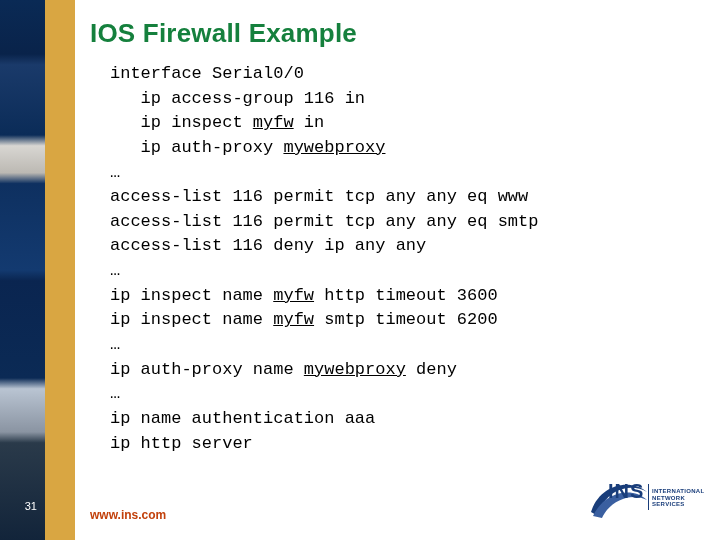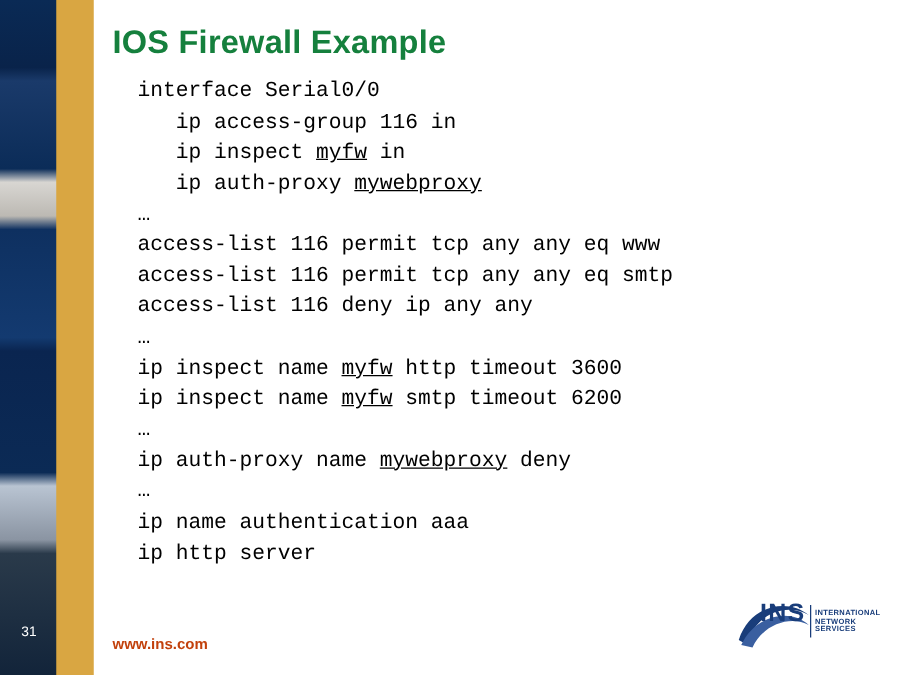--- a/index.html
+++ b/index.html
@@ -76,21 +76,21 @@
   .footer-tag {
     font-size: 10px;
     font-style: italic;
     color: #555;
   }
   .page-num {
     position: absolute;
     left: 17px;
     bottom: 28px;
     width: 20px;
-    text-align: left;
+    text-align: right;
     font-size: 11px;
     color: #fff;
     z-index: 5;
   }
   .logo {
     position: absolute;
     right: 20px;
     bottom: 18px;
     width: 110px;
     height: 48px;

